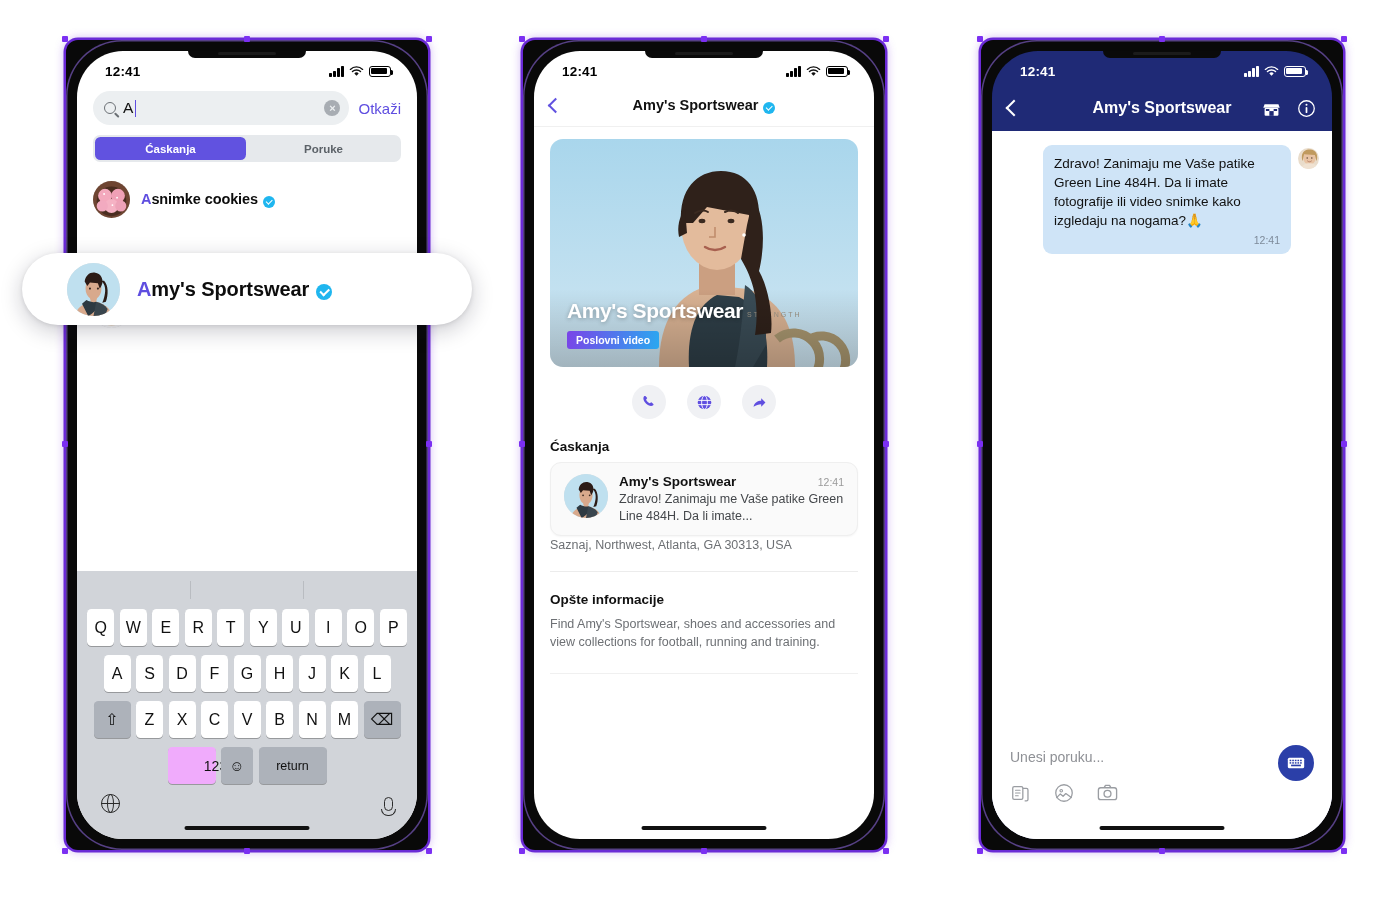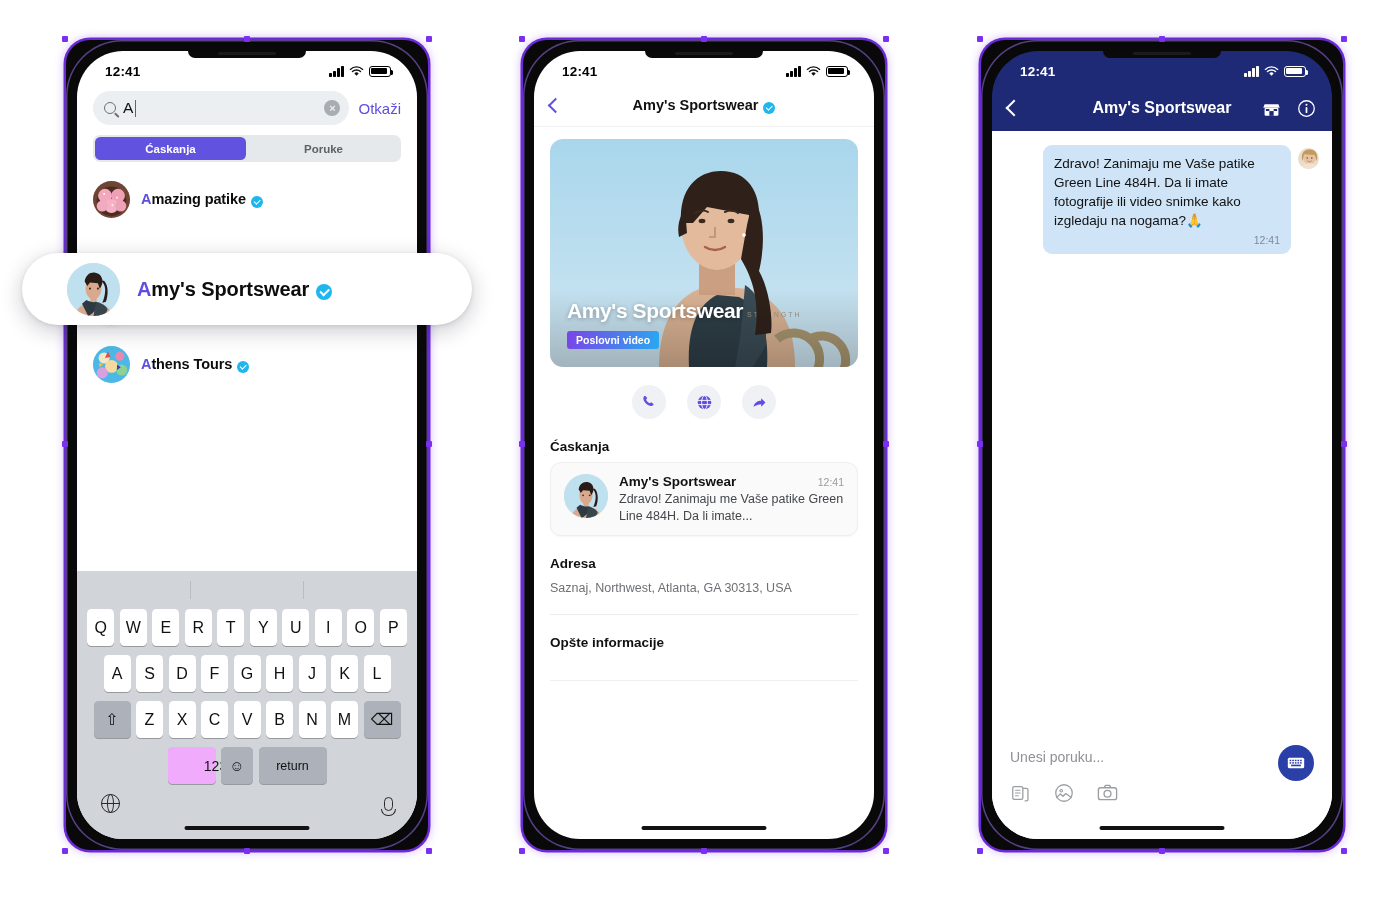--- a/index.html
+++ b/index.html
@@ -9,21 +9,21 @@
     font-family: "Liberation Sans", sans-serif;
     overflow: hidden;
   }
   .stage { position: relative; width: 1400px; height: 901px; }
 
   
   .phone { position: absolute; }
   .frame {
     position: absolute; inset: 0;
     background: #090909;
-    border-radius: 24px;
+    border-radius: 12px;
     box-shadow: 0 0 0 2.5px #6a2ad6, 0 0 10px 2px rgba(120,50,220,.35);
     overflow: hidden;
   }
   .frame::after {
     content: ""; position: absolute; inset: 0;
     border-radius: 56px;
     box-shadow: inset 0 0 0 1.5px rgba(150,110,235,.55);
     pointer-events: none;
   }
   .screen {
@@ -244,21 +244,21 @@
                 <circle cx="13" cy="16" r="7.5" fill="#f3a9bd"></circle>
                   <circle cx="27" cy="16" r="7.5" fill="#f0a0b6"></circle>
                 <circle cx="20" cy="27" r="7.5" fill="#f5b2c4"></circle>
                   <circle cx="30" cy="27" r="6" fill="#eda2b8"></circle>
                 <circle cx="10" cy="27" r="6" fill="#f2aac0"></circle>
                 <circle cx="12" cy="14" r="1" fill="#fff"></circle>
                   <circle cx="26" cy="18" r="1" fill="#fff"></circle>
                   <circle cx="21" cy="26" r="1" fill="#fff"></circle>
               </svg>
             </div>
-            <div class="resname"><span class="m">A</span><span>mazing patike</span><span class="vbadge"></span></div>
+            <div class="resname"><span class="m">A</span><span>snimke cookies</span><span class="vbadge"></span></div>
           </div>
 
           <div class="resitem" style="visibility:hidden">
             <div class="av"></div>
               <div class="resname"><span class="m">A</span><span>my's Sportswear</span></div>
           </div>
 
           <div class="resitem">
             <div class="av">
               <svg width="37" height="37" viewBox="0 0 40 40">
@@ -267,36 +267,20 @@
                 <ellipse cx="15" cy="24" rx="7" ry="5" fill="#f0c884"></ellipse>
                 <ellipse cx="26" cy="26" rx="6" ry="4.5" fill="#eab96f"></ellipse>
                 <circle cx="20" cy="16" r="8" fill="#f3f4f0"></circle>
                 <path d="M5 30h30" stroke="#d9d9d9" stroke-width="2"></path>
               </svg>
             </div>
             <div class="resname"><span class="m">A</span><span>pple Cobbler</span><span class="vbadge"></span></div>
           </div>
 
 
-          <div class="resitem">
-            <div class="av">
-              <svg width="37" height="37" viewBox="0 0 40 40">
-                  <rect width="40" height="40" fill="#4bb8e8"></rect>
-                <circle cx="12" cy="13" r="6" fill="#f2e6c9"></circle>
-                  <circle cx="29" cy="11" r="5" fill="#e88ab0"></circle>
-                <circle cx="20" cy="22" r="7" fill="#f7d9a0"></circle>
-                  <circle cx="31" cy="26" r="6" fill="#8fd18f"></circle>
-                <circle cx="10" cy="29" r="6" fill="#d8a0e0"></circle>
-                <path d="M16 6l3 6-6 1z" fill="#e74c3c"></path>
-                  <path d="M26 20l4 3-4 3z" fill="#3b3bb0"></path>
-                <path d="M6 18l5 2-4 3z" fill="#f0c040"></path>
-              </svg>
-            </div>
-            <div class="resname"><span class="m">A</span><span>thens Tours</span><span class="vbadge"></span></div>
-          </div>
 
         </div>
 
         <div class="kb">
           <div class="kb-pred">
               <i></i>
               <i></i>
               <i></i>
             </div>
           <div class="krow r1">
@@ -488,24 +472,24 @@
           </div>
           <div style="flex:1">
             <div class="cc-top">
               <span class="cc-name">Amy's Sportswear</span>
               <span class="cc-time">12:41</span>
             </div>
             <div class="cc-prev">Zdravo! Zanimaju me Vaše patike Green Line 484H. Da li imate...</div>
           </div>
         </div>
 
-        <div class="sec-title">Adresa</div>
         <div class="body-txt">Saznaj, Northwest, Atlanta, GA 30313, USA</div>
         <div class="divline"></div>
         <div class="sec-title">Opšte informacije</div>
+        <div class="body-txt">Find Amy's Sportswear, shoes and accessories and view collections for football, running and training.</div>
         <div class="scroll-line"></div>
 
         <div class="home-ind"></div>
         <div class="notch">
             <i></i>
           </div>
       </div>
     </div>
     <div class="handle" style="left:-4px;top:-4px"></div>
     <div class="handle" style="left:178px;top:-4px"></div>

